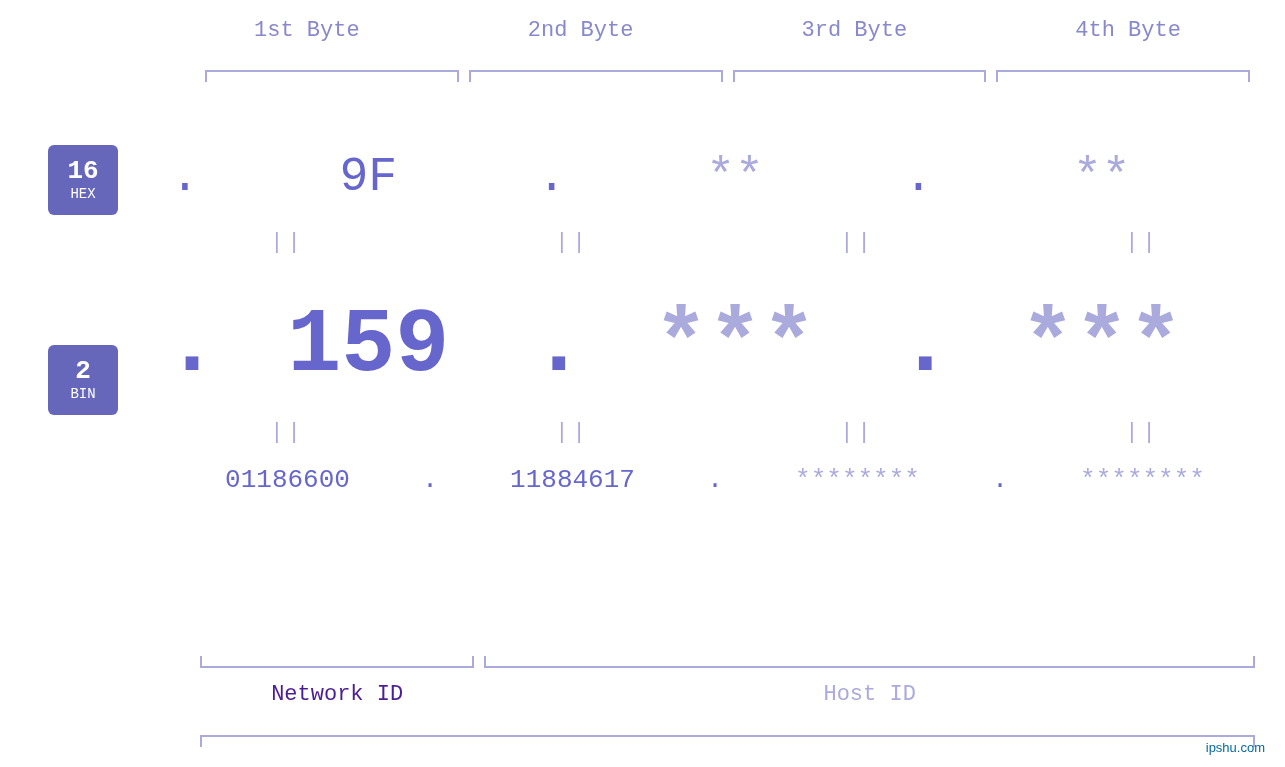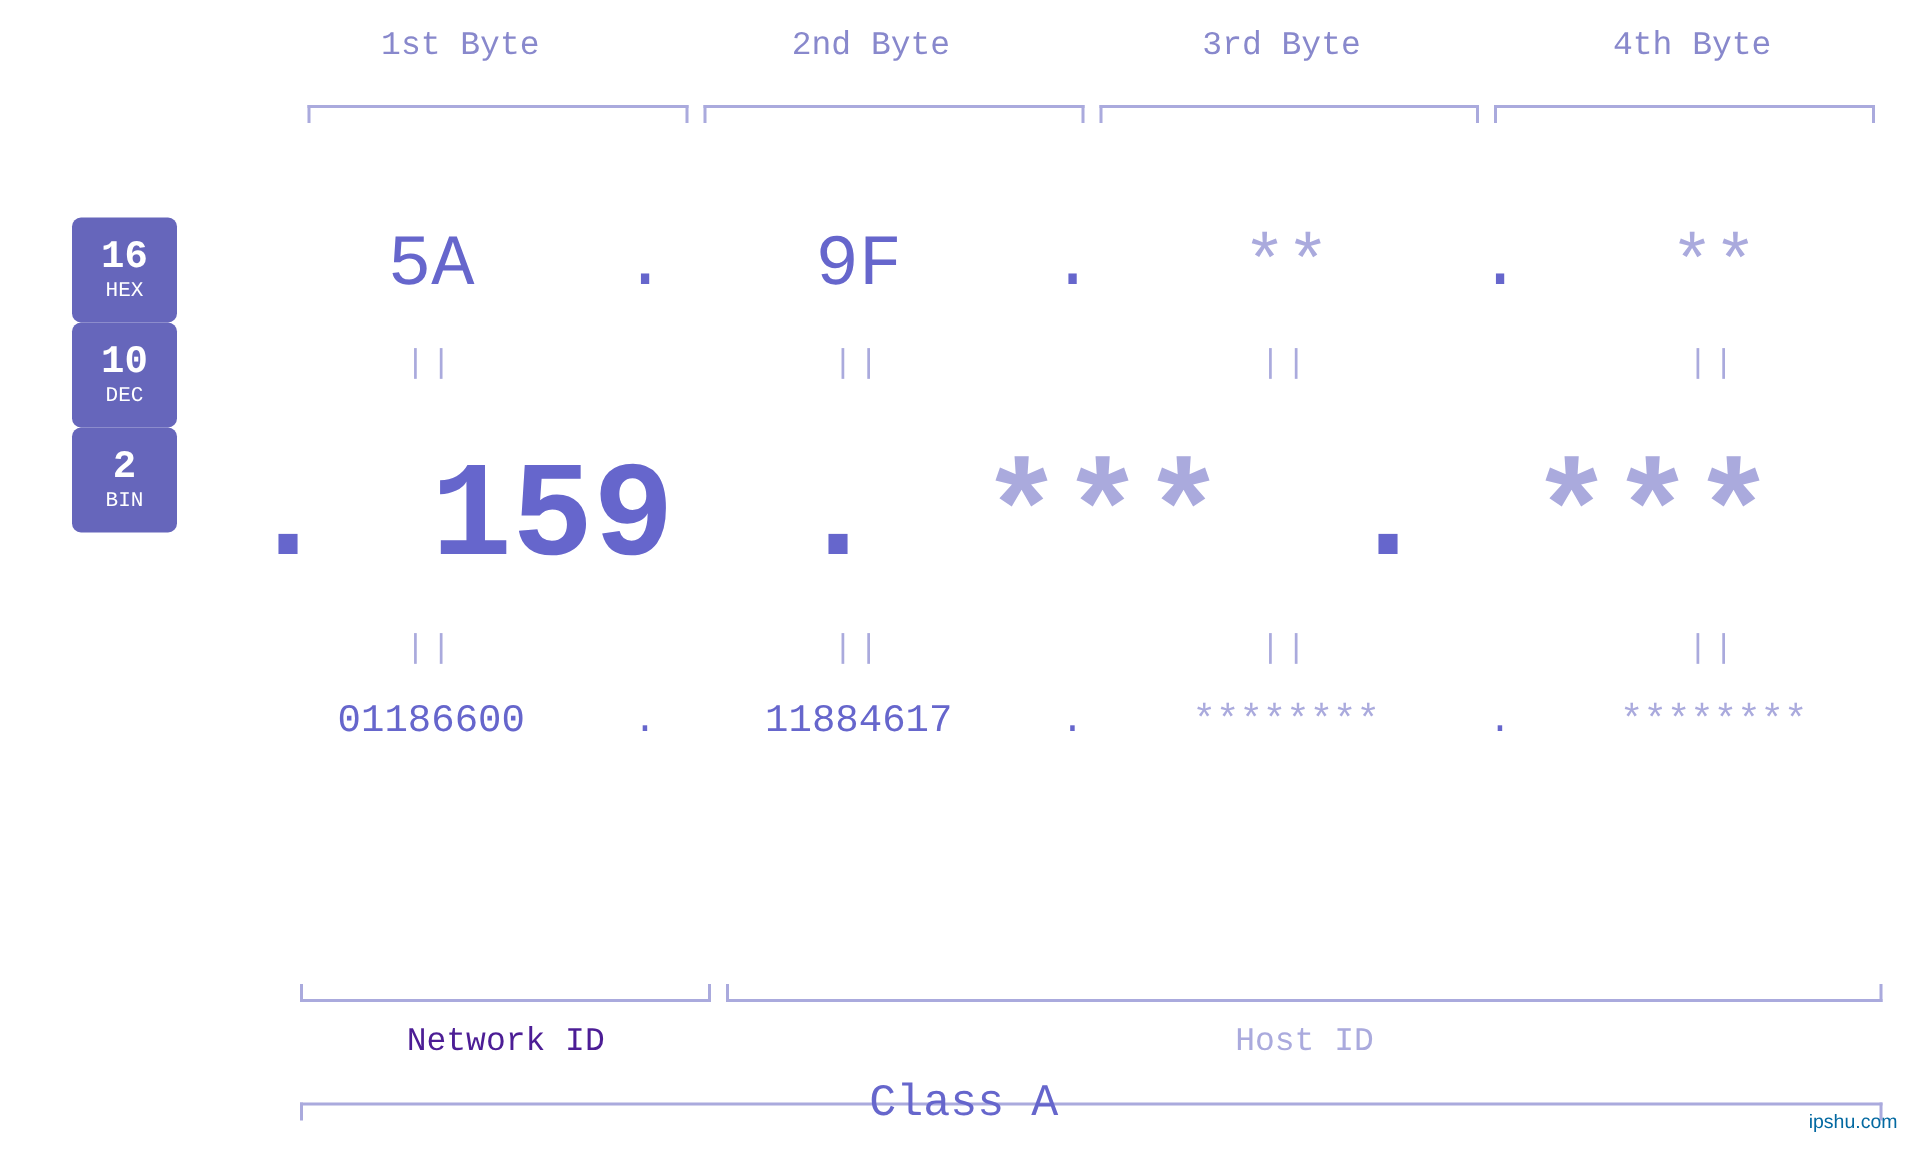--- a/index.html
+++ b/index.html
@@ -81,20 +81,21 @@
       background: #aaaadd;
     }
 
     
     .badge-column {
       position: absolute;
       left: 48px;
       top: 145px;
       display: flex;
       flex-direction: column;
+      gap: 130px;
     }
 
     .badge {
       width: 70px;
       height: 70px;
       background: #6666bb;
       border-radius: 6px;
       display: flex;
       flex-direction: column;
       align-items: center;
@@ -365,33 +366,28 @@
         <div class="right-tick"></div>
       </div>
   </div>
 
   <div class="badge-column">
     <div class="badge">
       <span class="badge-number">16</span>
       <span class="badge-label">HEX</span>
     </div>
     <div class="badge">
-      <span class="badge-number">10</span>
-      <span class="badge-label">DEC</span>
-    </div>
-    <div class="badge">
       <span class="badge-number">2</span>
       <span class="badge-label">BIN</span>
     </div>
   </div>
 
   <div class="data-grid">
 
     <div class="data-row hex-row">
-      <div class="cell">5A</div>
       <div class="dot-cell">.</div>
       <div class="cell">9F</div>
       <div class="dot-cell">.</div>
       <div class="cell masked">**</div>
       <div class="dot-cell">.</div>
       <div class="cell masked">**</div>
     </div>
 
     <div class="equals-row equals-hex-dec">
       <div class="equals-cell">||</div>
@@ -444,17 +440,16 @@
       </div>
     </div>
     <div class="id-labels">
       <div class="network-id-label">Network ID</div>
       <div class="host-id-label">Host ID</div>
     </div>
   </div>
 
   <div class="full-bracket"></div>
 
-  <div class="class-label">Class A</div>
 
   <div class="watermark">ipshu.com</div>
 
 </div>
 
 </body></html>

